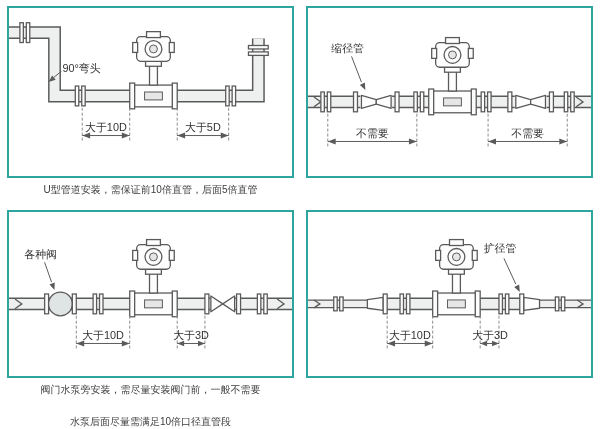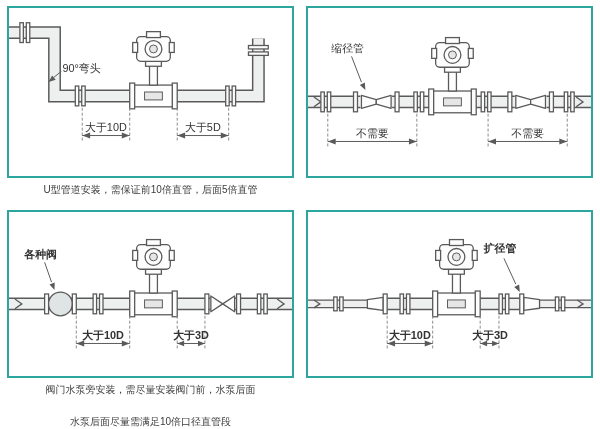--- a/index.html
+++ b/index.html
@@ -12,21 +12,21 @@
   .page{
     width:600px;height:429px;box-sizing:border-box;
     padding:6px 7px;
     display:grid;grid-template-columns:1fr 1fr;grid-template-rows:auto auto;
     column-gap:12px;row-gap:12px;
     background:#fff;
   }
   .panel{display:flex;flex-direction:column;min-width:0;}
   .frame{border:2px solid var(--teal);background:#fff;}
   .frame.top{height:168px;}
-  .frame.bot{height:164px;font-weight:bold;}
+  .frame.bot{height:164px;}
   .frame svg{display:block;width:100%;height:100%;}
   .caption{
     text-align:center;font-size:10px;color:#3c3c3c;
     margin-top:5px;line-height:1.45;white-space:nowrap;
   }
   
   .po{stroke:var(--ink);stroke-width:13;fill:none;stroke-linejoin:miter;}
   .pi{stroke:#eef0f0;stroke-width:10;fill:none;stroke-linejoin:miter;}
   .po2{stroke:var(--ink);stroke-width:9;fill:none;}
   .pi2{stroke:#eef0f0;stroke-width:6.4;fill:none;}
@@ -207,21 +207,21 @@
         <g>
           <line class="ext" x1="170" y1="104" x2="170" y2="138"></line>
           <line class="ext" x1="198" y1="104" x2="198" y2="138"></line>
           <line class="dln" x1="170" y1="132" x2="198" y2="132"></line>
           <polygon class="ah" points="170,132 177,129.2 177,134.8"></polygon>
           <polygon class="ah" points="198,132 191,129.2 191,134.8"></polygon>
           <text class="dtext mid" x="184" y="127">大于3D</text>
         </g>
       </svg>
     </div>
-    <div class="caption">阀门水泵旁安装，需尽量安装阀门前，水泵后面</div>
+    <div class="caption">阀门水泵旁安装，需尽量安装阀门前，一般不需要</div>
     <div class="caption" style="margin-top:18px">水泵后面尽量需满足10倍口径直管段</div>
   </section>
 
   <section class="panel">
     <div class="frame bot">
       <svg viewBox="0 0 286 164" preserveAspectRatio="xMidYMid meet" role="img">
         <g>
           <path class="po2" d="M 0 92 H 62"></path>
           <path class="pi2" d="M 0 92 H 62"></path>
           <path class="po" d="M 74 92 H 220"></path>

